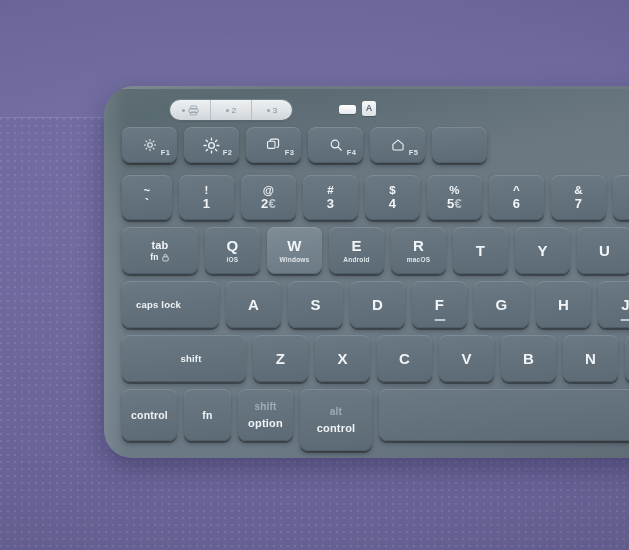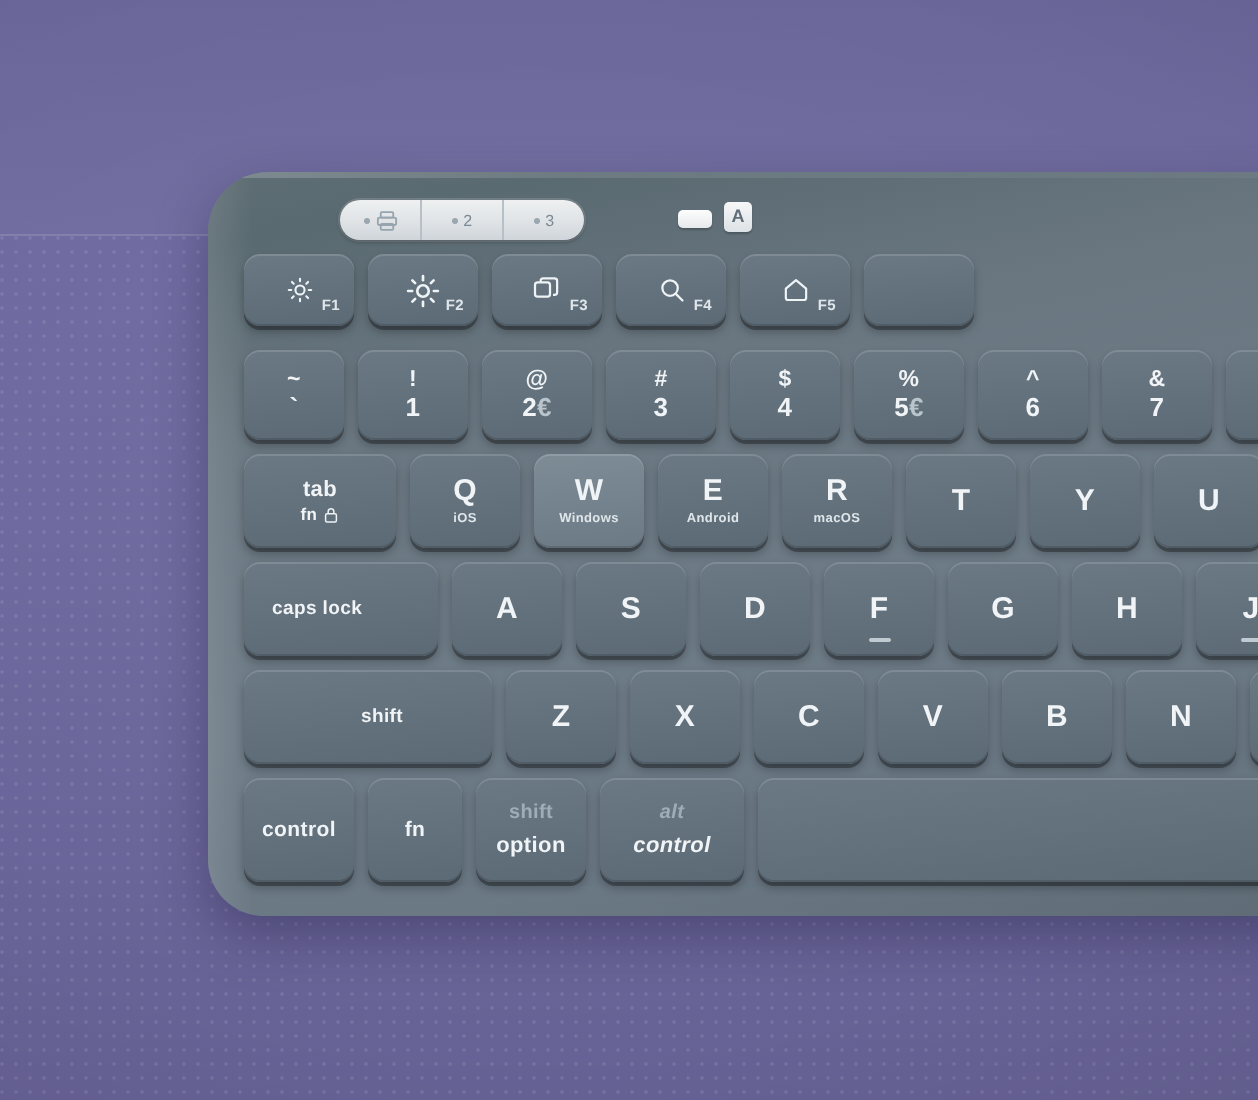--- a/index.html
+++ b/index.html
@@ -363,19 +363,19 @@
     <div class="key" style="width:55px;height:52px;">
       <span class="modtext">control</span>
     </div>
     <div class="key" style="width:47px;height:52px;">
       <span class="modtext">fn</span>
     </div>
     <div class="key dualmod" style="width:55px;height:52px;">
       <span class="top">shift</span>
       <span class="bot">option</span>
     </div>
-    <div class="key dualmod" style="width:72px;height:52px;font-style:italic;">
+    <div class="key dualmod" style="width:72px;height:62px;">
       <span class="top">alt</span>
       <span class="bot">control</span>
     </div>
     <div class="key" style="width:270px;height:52px;"></div>
   </div>
 </div>
 
 </body></html>

